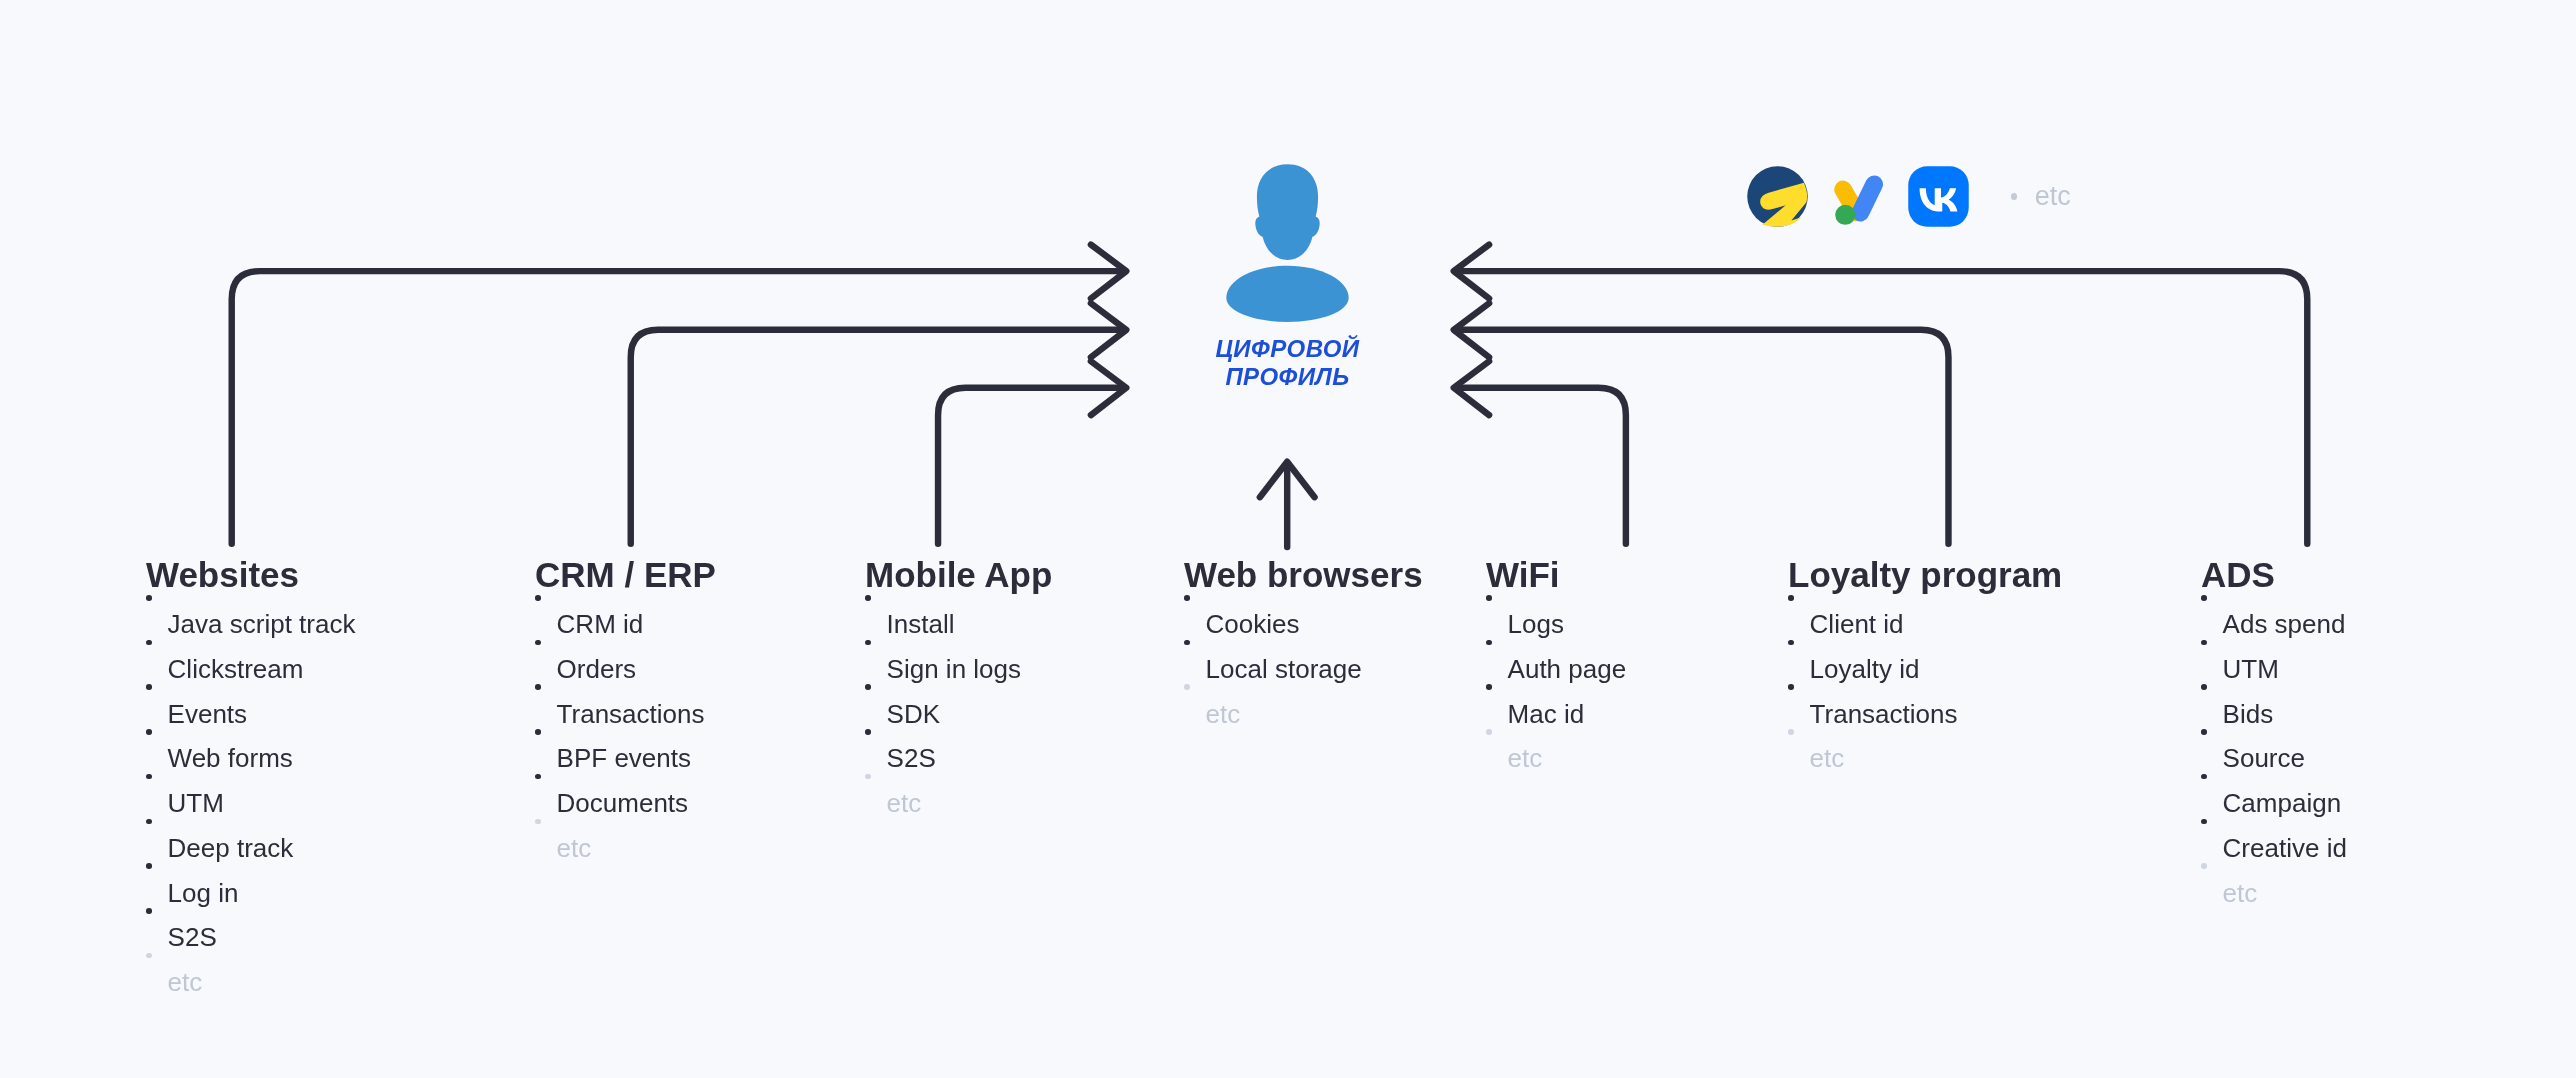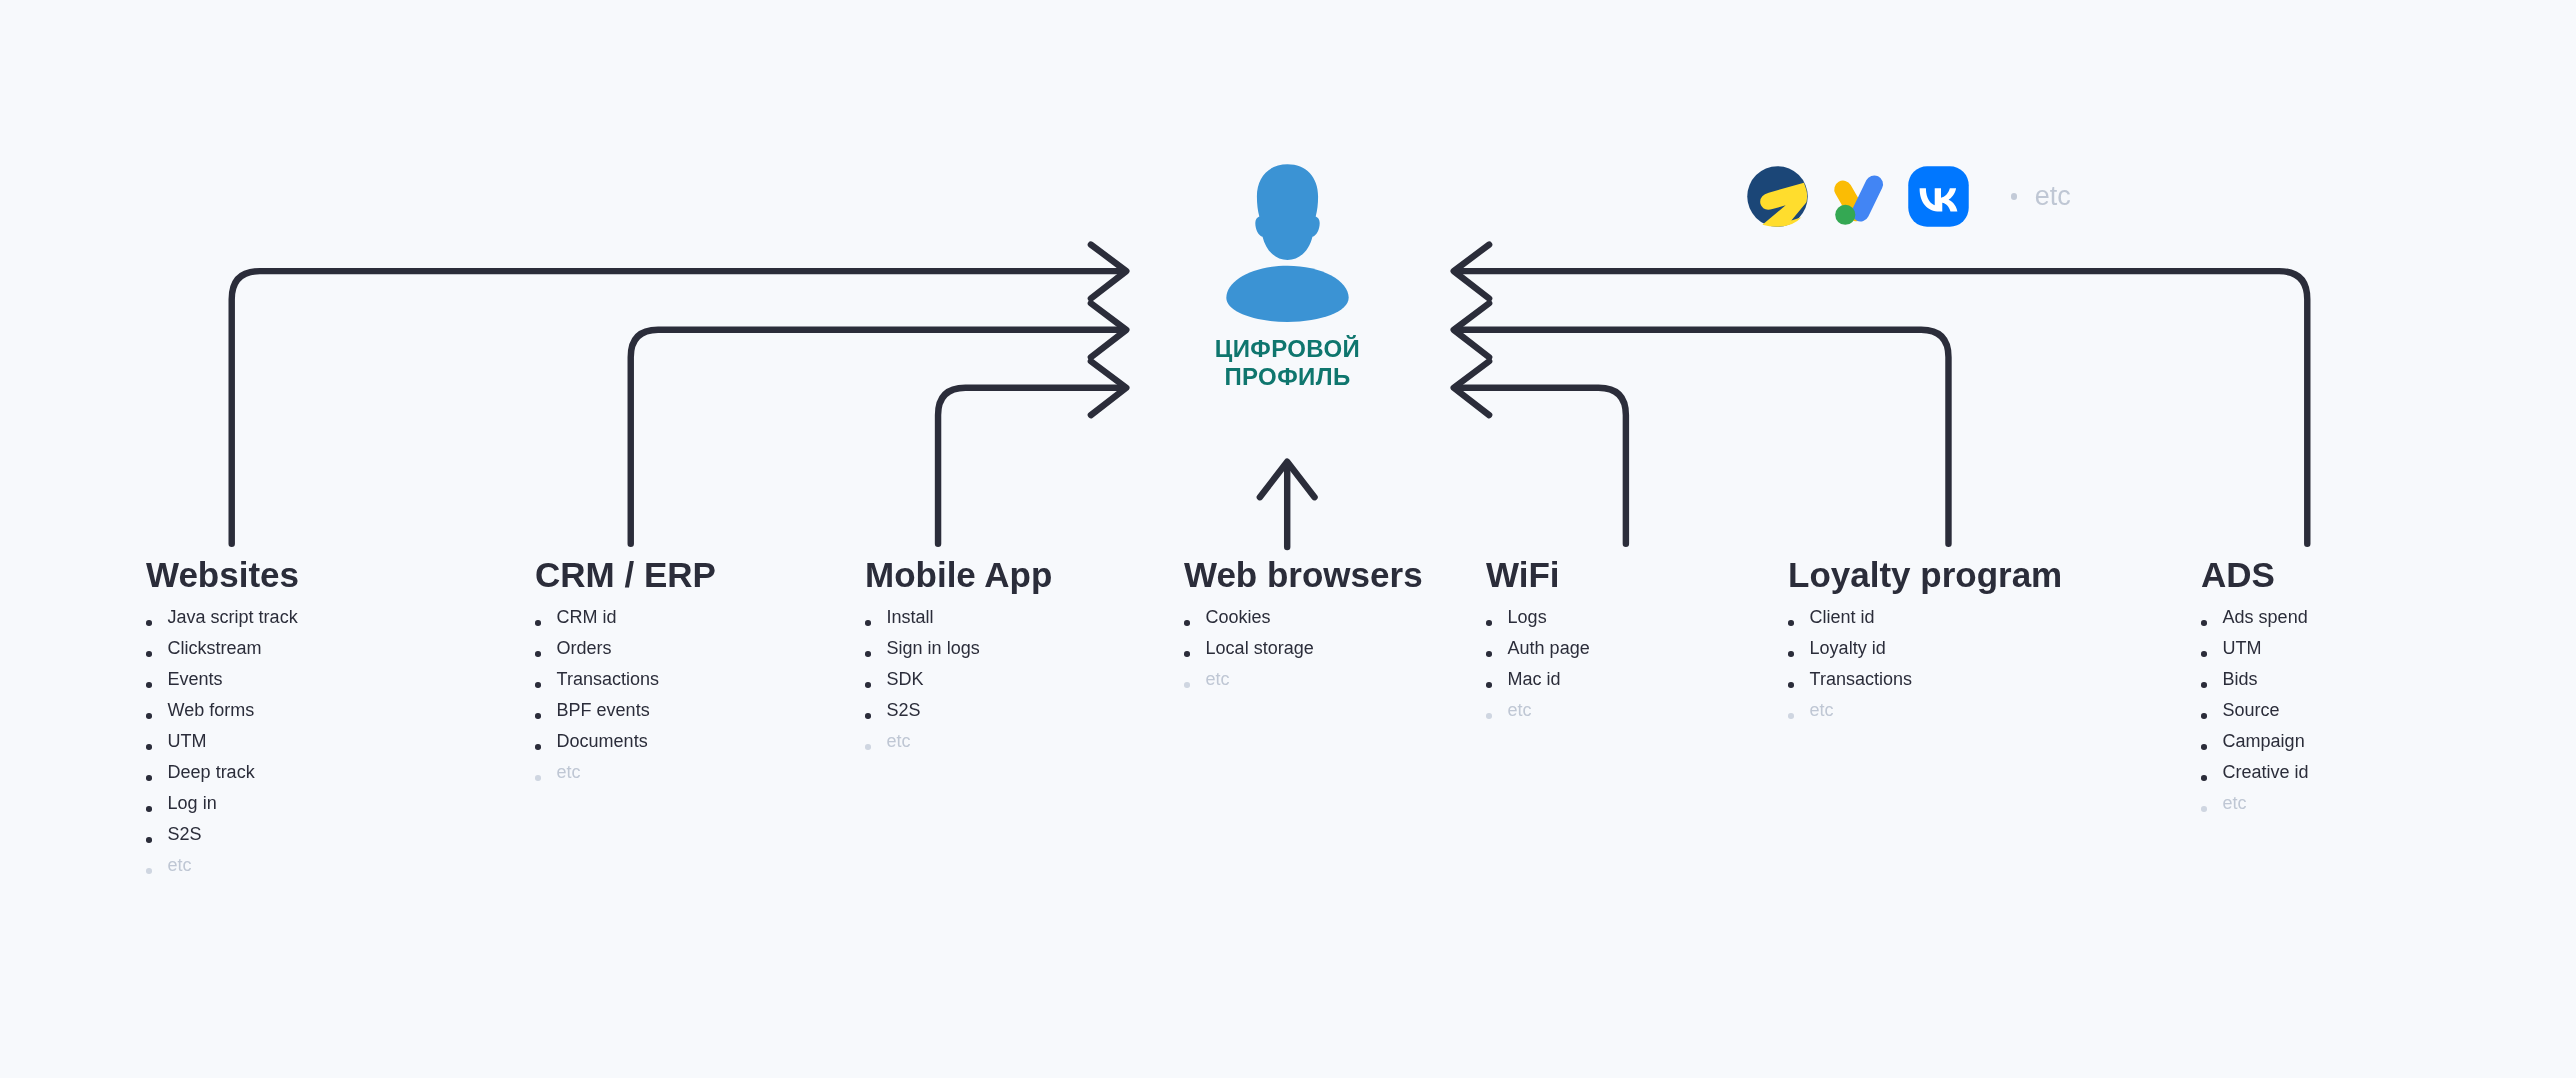--- a/index.html
+++ b/index.html
@@ -35,26 +35,27 @@
     text-align: center;
   }
   #profile-avatar {
     width: 137px;
     height: 161px;
     margin: 0 auto;
     display: block;
   }
   #profile-label {
     margin-top: 13px;
-    color: #0f766e;
+    color: #1d4ed8;
     font-weight: bold;
     font-size: 24px;
     letter-spacing: 0.4px;
     line-height: 1.18;
     text-transform: uppercase;
+    font-style: italic;
   }
   #profile-label .pl-line { display: block; }
 
   
   #logos {
     position: absolute;
     left: 1746px;
     top: 165px;
     display: flex;
     align-items: center;
@@ -95,22 +96,22 @@
     margin: 0 0 7.2px 0;
     white-space: nowrap;
   }
   .col-list {
     list-style: none;
     margin: 0;
     padding: 0;
   }
   .col-list li {
     display: flex;
-    align-items: flex-end;
-    font-size: 18px;
+    align-items: flex-start;
+    font-size: 26px;
     color: #2b2d3a;
     line-height: 1.72;
     white-space: nowrap;
   }
   .col-list li .bullet {
     display: inline-block;
     width: 5.6px;
     height: 5.6px;
     min-width: 5.6px;
     border-radius: 50%;

